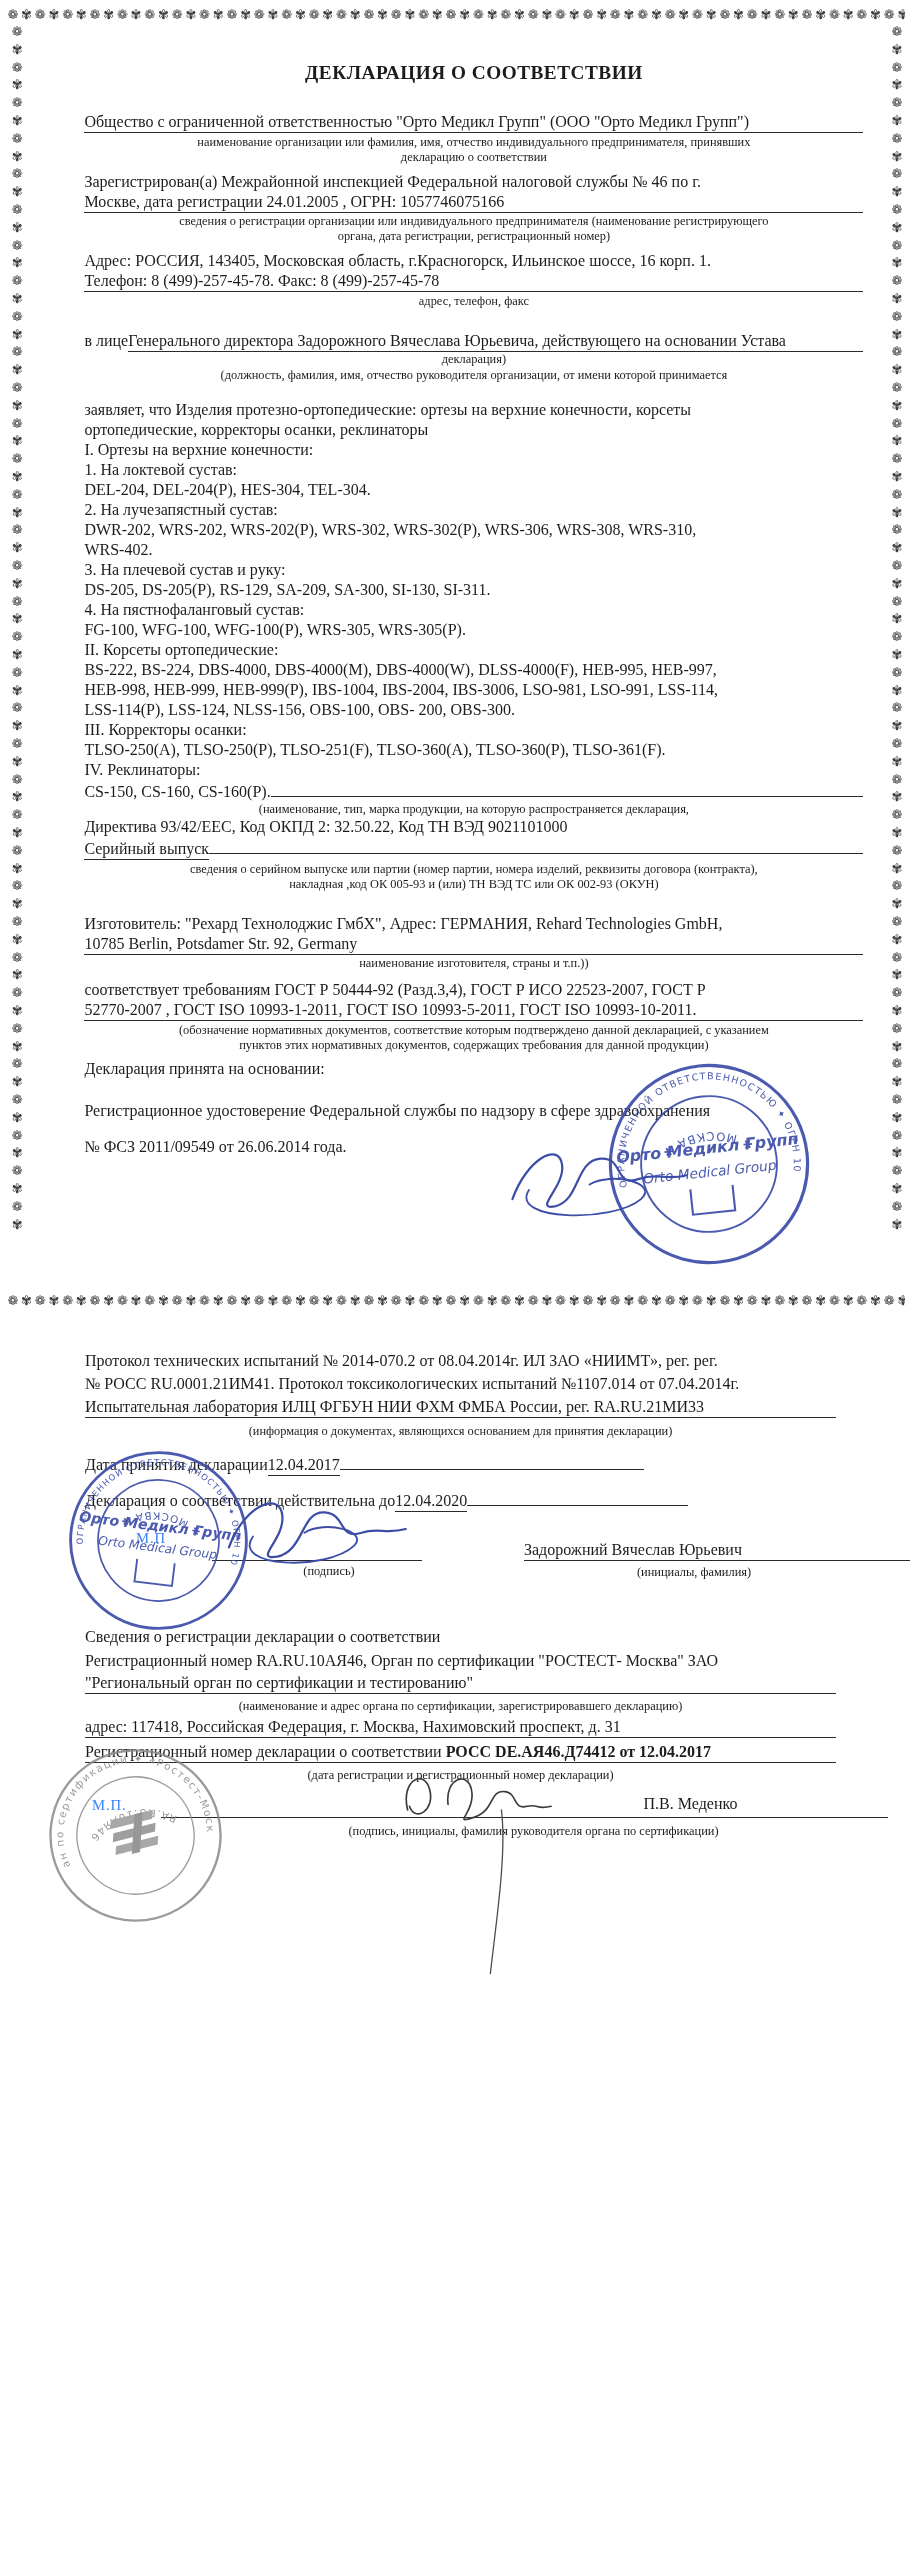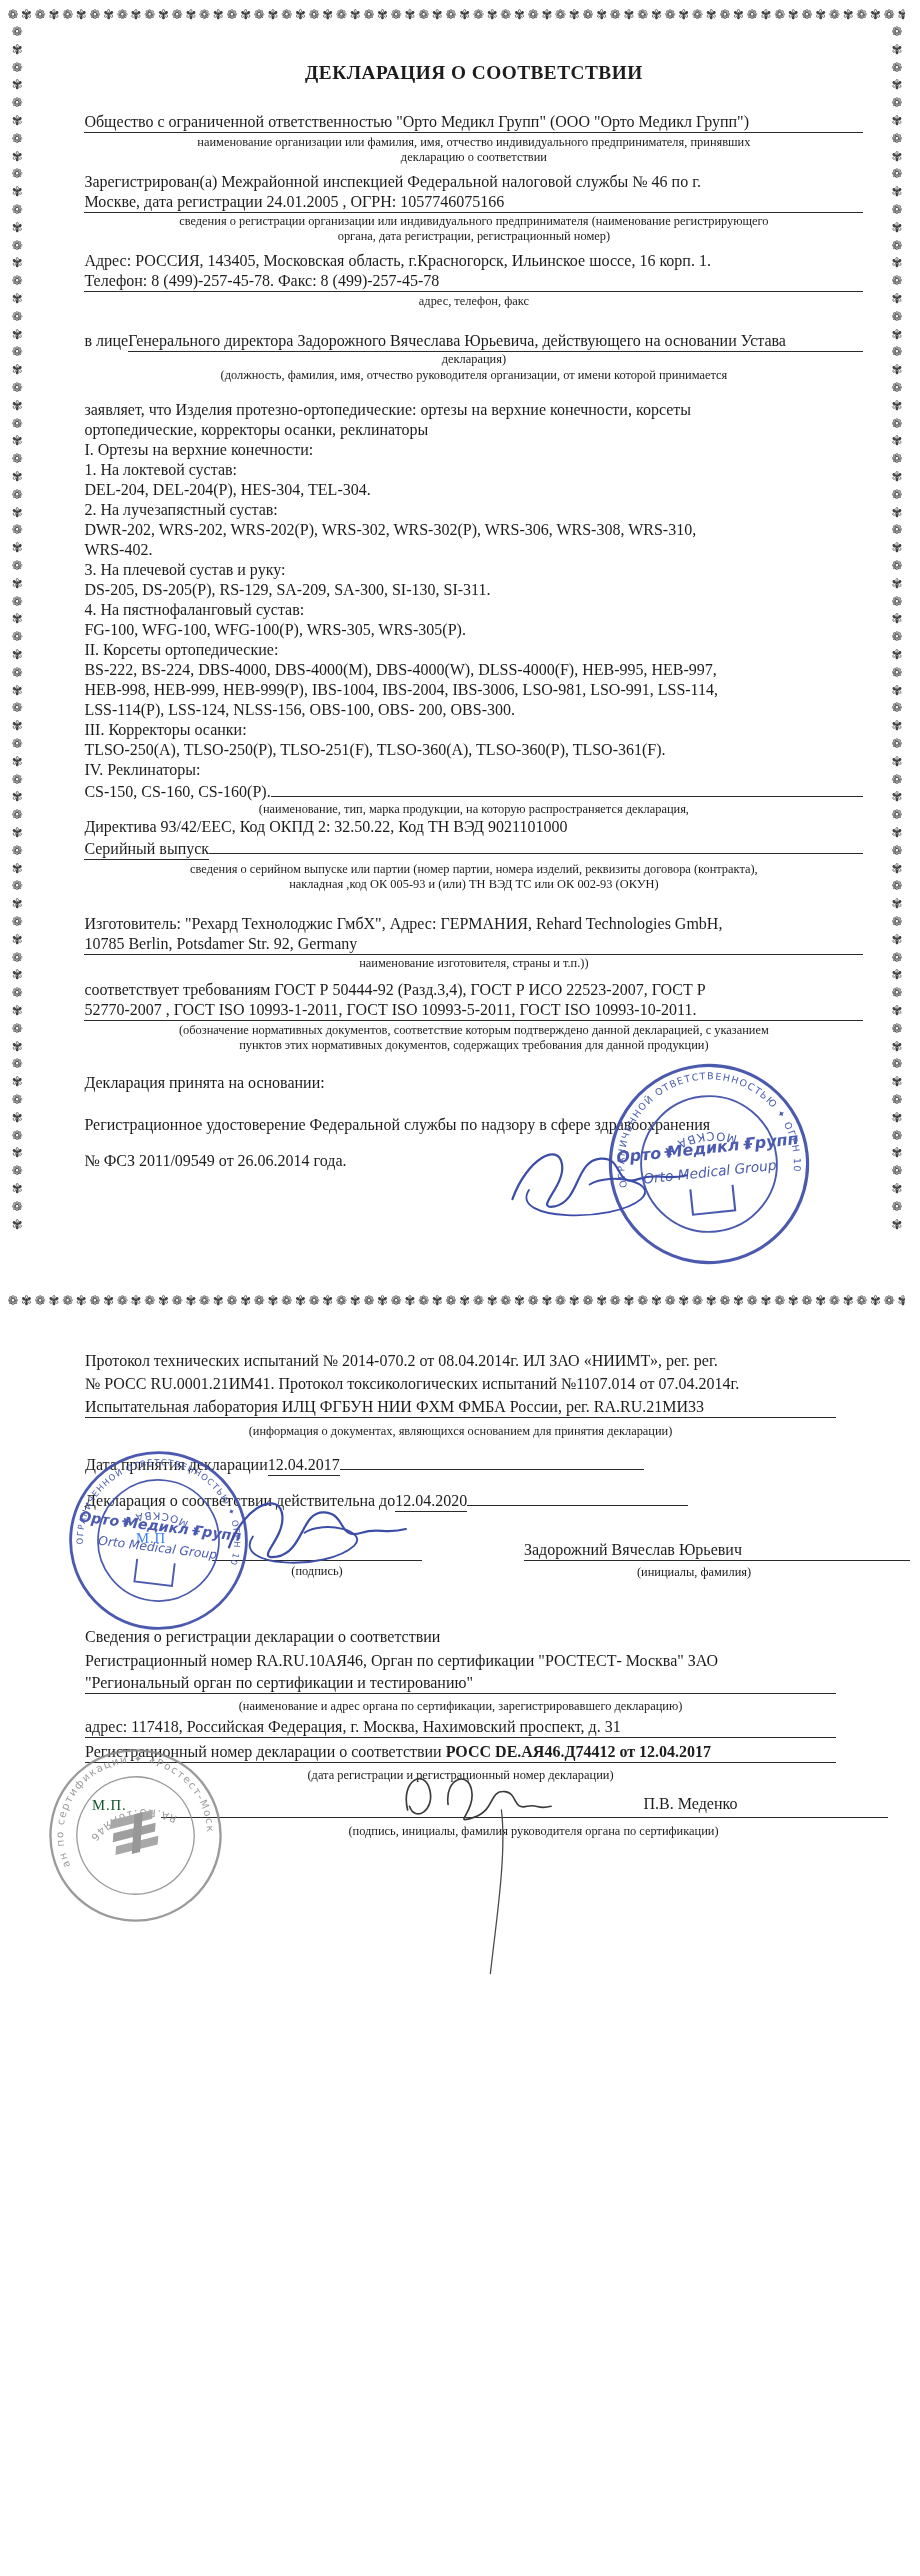--- a/index.html
+++ b/index.html
@@ -14,21 +14,21 @@
   .orn-left{top:18.4px;bottom:18.4px;left:0;width:18.4px;writing-mode:vertical-rl;text-orientation:upright;}
   .orn-right{top:18.4px;bottom:18.4px;right:0;width:18.4px;writing-mode:vertical-rl;text-orientation:upright;}
   
   .p1c{position:absolute;left:77px;right:42px;top:40px;}
   .title{text-align:center;font-size:19.3px;font-weight:bold;letter-spacing:0.5px;margin:16.6px 0 28px 0;}
   .l{font-size:16px;line-height:20px;}
   .u{border-bottom:1.1px solid #2a2a2a;}
   .blk{display:block;}
   .cap{font-size:12.4px;line-height:14.7px;text-align:center;}
   .mt2{margin-top:1.8px;} .mt8{margin-top:7.4px;} .mt10{margin-top:9.2px;}
-  .mt14{margin-top:22px;} .mt18{margin-top:16.6px;} .mt22{margin-top:20px;}
+  .mt14{margin-top:22px;} .mt18{margin-top:16.6px;} .mt22{margin-top:6px;}
   .flexrow{display:flex;align-items:baseline;}
   .fill{flex:1;border-bottom:1.1px solid #2a2a2a;height:16.6px;}
   .now{white-space:nowrap;}
   
   .page2{position:absolute;left:0;top:1339px;width:780px;height:736px;}
   .row{position:absolute;left:85px;width:751px;}
   .rcap{font-size:12.4px;line-height:14.7px;}
   .bold{font-weight:bold;}
   
   .stamp{position:absolute;pointer-events:none;}
@@ -154,37 +154,37 @@
 
     <div class="row l flexrow" style="top:149px;width:603px">
       <span class="now">Декларация о соответствии действительна до </span>
       <span class="u now">12.04.2020</span>
       <span class="fill"></span>
     </div>
 
     <div class="mp" style="left:136px;top:191px;color:#3b82f6">М.П</div>
 
     <div class="row" style="left:212px;width:210px;top:217px;border-bottom:1.1px solid #2a2a2a;height:3.7px"></div>
-    <div class="row rcap" style="left:212px;width:210px;top:225px;text-align:center">(подпись)</div>
+    <div class="row rcap" style="left:224px;width:210px;top:225px;text-align:center">(подпись)</div>
 
     <div class="row l" style="left:524px;width:386px;top:201px;border-bottom:1.1px solid #2a2a2a">Задорожний Вячеслав Юрьевич</div>
     <div class="row rcap" style="left:501px;width:386px;top:226px;text-align:center">(инициалы, фамилия)</div>
 
     <div class="row l" style="top:288px">Сведения о регистрации декларации о соответствии</div>
     <div class="row l" style="top:312px">Регистрационный номер RA.RU.10АЯ46, Орган по сертификации "РОСТЕСТ- Москва" ЗАО</div>
     <div class="row l u" style="top:334px">"Региональный орган по сертификации и тестированию"</div>
     <div class="row cap" style="top:360px">(наименование и адрес органа по сертификации, зарегистрировавшего декларацию)</div>
     <div class="row l u" style="top:378px">адрес: 117418, Российская Федерация, г. Москва, Нахимовский проспект, д. 31</div>
 
     <div class="row l u" style="top:403px">
       <span>Регистрационный номер декларации о соответствии </span><span class="bold">РОСС DE.АЯ46.Д74412 от 12.04.2017</span>
     </div>
     <div class="row cap" style="top:429px">(дата регистрации и регистрационный номер декларации)</div>
 
-    <div class="mp" style="left:92px;top:458px;color:#14532d">М.П.</div>
+    <div class="mp" style="left:92px;top:458px;color:#3b82f6">М.П.</div>
 
     <div class="row l" style="left:580px;width:221px;top:455px;text-align:center">П.В. Меденко</div>
     <div class="row" style="left:161px;width:727px;top:476px;border-bottom:1.1px solid #2a2a2a;height:1.8px"></div>
     <div class="row rcap" style="left:276px;width:515px;top:485px;text-align:center">(подпись, инициалы, фамилия руководителя органа по сертификации)</div>
   </div>
 
   <svg class="stamp" style="left:64px;top:1446px;transform:rotate(7deg);opacity:.92" width="189" height="189" viewBox="0 0 200 200">
     <circle cx="100" cy="100" r="93" fill="none" stroke="#3c4da8" stroke-width="3"></circle>
     <circle cx="100" cy="100" r="64" fill="none" stroke="#3c4da8" stroke-width="1.8"></circle>
     <defs>

